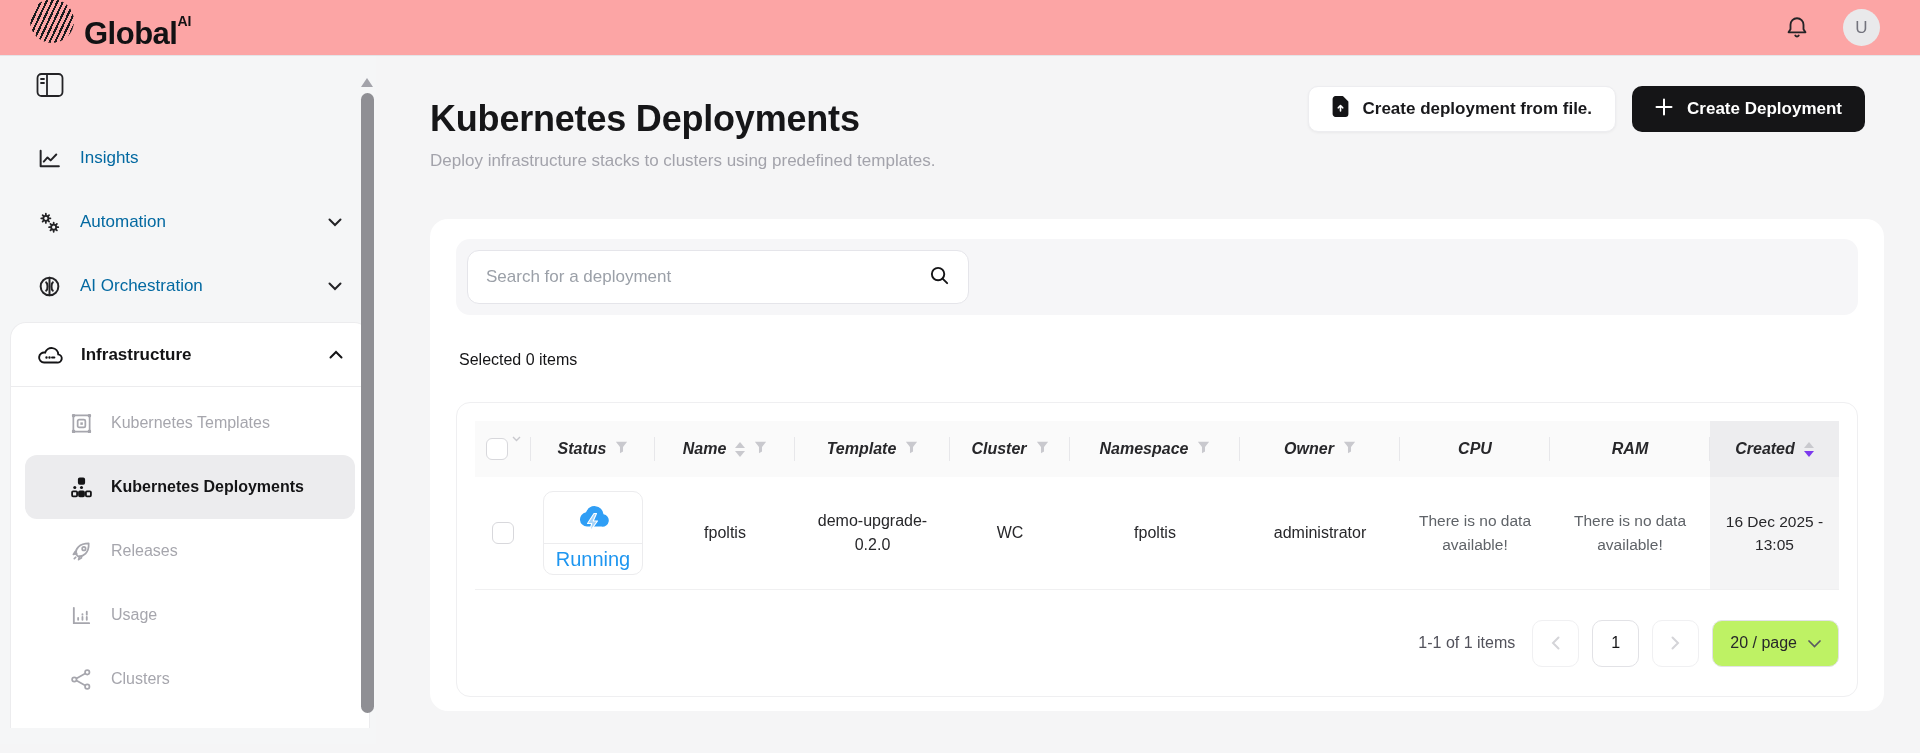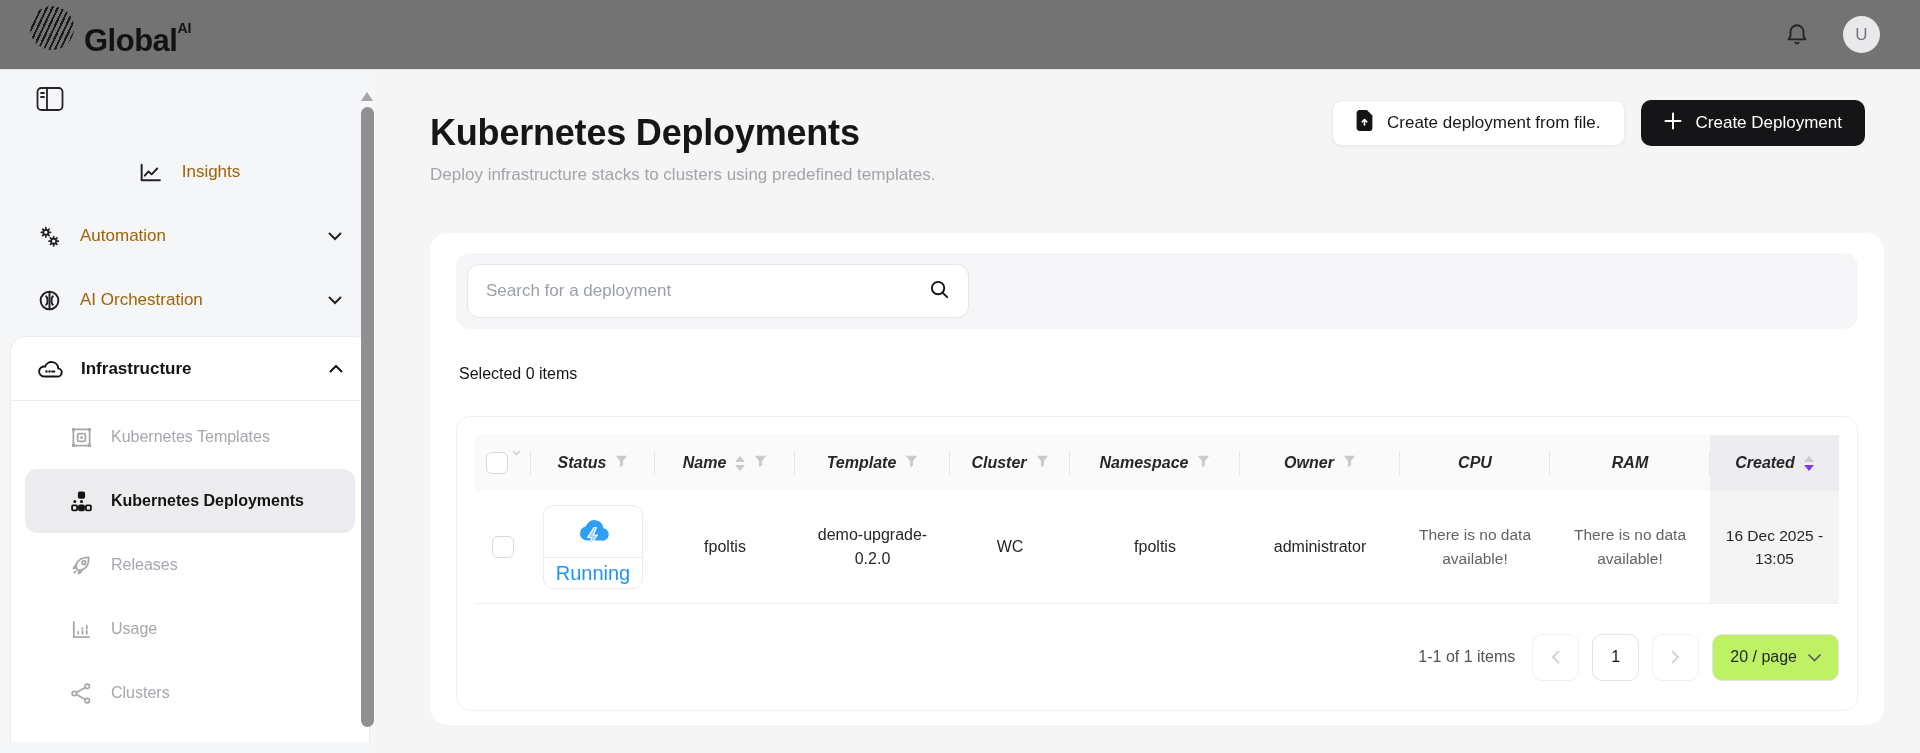--- a/index.html
+++ b/index.html
@@ -1,41 +1,41 @@
 <!DOCTYPE html>
 <html><head>
 <meta charset="utf-8">
 <style>
   * { margin:0; padding:0; box-sizing:border-box; }
   html,body { width:1920px; height:753px; overflow:hidden; background:#f5f5f6;
     font-family:"Liberation Sans", sans-serif; color:#18181b; }
 
   
-  .topbar { height:70px; display:flex; align-items:center; padding:0 40px 0 30px;
-    background:#737373; border-bottom:1px solid #e4e4e7; }
+  .topbar { height:56px; display:flex; align-items:center; padding:0 40px 0 30px;
+    background:#fca5a5; border-bottom:1px solid #e4e4e7; }
   .brand { display:flex; align-items:flex-start; gap:10px; }
   .brand-circle { width:44px; height:44px; border-radius:50%;
     background:repeating-linear-gradient(115deg,#1b1b1e 0 2px,rgba(27,27,30,0) 2px 5px);
     margin-top:1px; }
   .brand-name { font-size:31px; font-weight:600; letter-spacing:-0.5px; line-height:46px; color:#121214; }
   .brand-sup { font-size:14px; font-weight:600; vertical-align:18px; letter-spacing:0; }
   .topbar-right { margin-left:auto; display:flex; align-items:center; gap:30px; }
   .bell-btn { width:32px; height:32px; display:flex; align-items:center; justify-content:center; cursor:pointer; }
   .avatar { width:37px; height:37px; border-radius:50%; background:#e9e9eb; display:flex;
     align-items:center; justify-content:center; font-size:17px; color:#73737d; cursor:pointer; }
 
   
   .layout { display:flex; height:688px; }
 
   
   .sidebar { width:376px; flex-shrink:0; position:relative; background:#f5f6f7; }
   .collapse-toggle { margin:16px 0 0 36px; width:28px; height:26px; cursor:pointer; }
   .nav { margin-top:28px; }
   .nav-item { height:64px; display:flex; align-items:center; gap:18px; padding:0 34px 0 36px;
-    font-size:17px; color:#a16207; cursor:pointer;justify-content:center; }
+    font-size:17px; color:#0369a1; cursor:pointer; }
   .nav-item .nav-ico { width:26px; display:flex; justify-content:center; }
   .nav-item .chev { margin-left:auto; display:flex; }
   .infra-group { margin:4px 6px 0 10px; background:#fff; border:1px solid #ececee; border-bottom:none;
     border-radius:16px 16px 0 0; height:406px; }
   .infra-head { height:64px; display:flex; align-items:center; gap:18px; padding:0 26px;
     font-size:17px; font-weight:700; color:#141416; border-bottom:1px solid #ececee; cursor:pointer; }
   .infra-head .chev { margin-left:auto; display:flex; }
   .sub-list { padding-top:4px;text-align:center; }
   .sub-item { height:64px; margin:0 14px; padding:0 0 0 44px; display:flex; align-items:center;
     gap:18px; border-radius:12px; font-size:16px; color:#a6a6ad; cursor:pointer; }
@@ -46,21 +46,21 @@
   .sb-thumb { position:absolute; top:37px; right:2px; width:13px; height:620px;
     background:#8f8f94; border-radius:7px; cursor:grab; }
 
   
   .main { flex:1; padding:30px 36px 0 54px; }
   .header-row { display:flex; justify-content:space-between; align-items:flex-start; padding-right:19px; }
   .page-title { font-size:36px; font-weight:700; color:#161618; letter-spacing:-0.2px; margin-top:12px; }
   .page-sub { font-size:17px; color:#a3a3ab; margin-top:11px; }
   .actions { display:flex; gap:16px; }
   .btn { height:46px; border-radius:10px; display:flex; align-items:center; gap:14px;
-    font-size:17px; padding:0 23px; cursor:pointer; white-space:nowrap; }
+    font-size:17px; padding:0 23px; cursor:pointer; white-space:nowrap;font-weight:bold; }
   .btn-light { background:#fff; color:#18181b; border:1px solid #ededf0; box-shadow:0 1px 3px rgba(0,0,0,.05); }
   .btn-dark { background:#151517; color:#fff; border:none; }
 
   .card { margin-top:48px; background:#fff; border-radius:18px; padding:20px 26px 14px; }
   .search-band { background:#f6f6f8; border-radius:14px; height:76px; display:flex; align-items:center; padding:0 11px; }
   .search-box { width:502px; height:54px; background:#fff; border:1px solid #e5e5ea; border-radius:12px;
     display:flex; align-items:center; padding:0 18px; }
   .search-box input { border:none; outline:none; flex:1; font-size:17px; background:transparent;
     font-family:"Liberation Sans", sans-serif; color:#18181b; }
   .search-box input::placeholder { color:#9ba0a8; }

